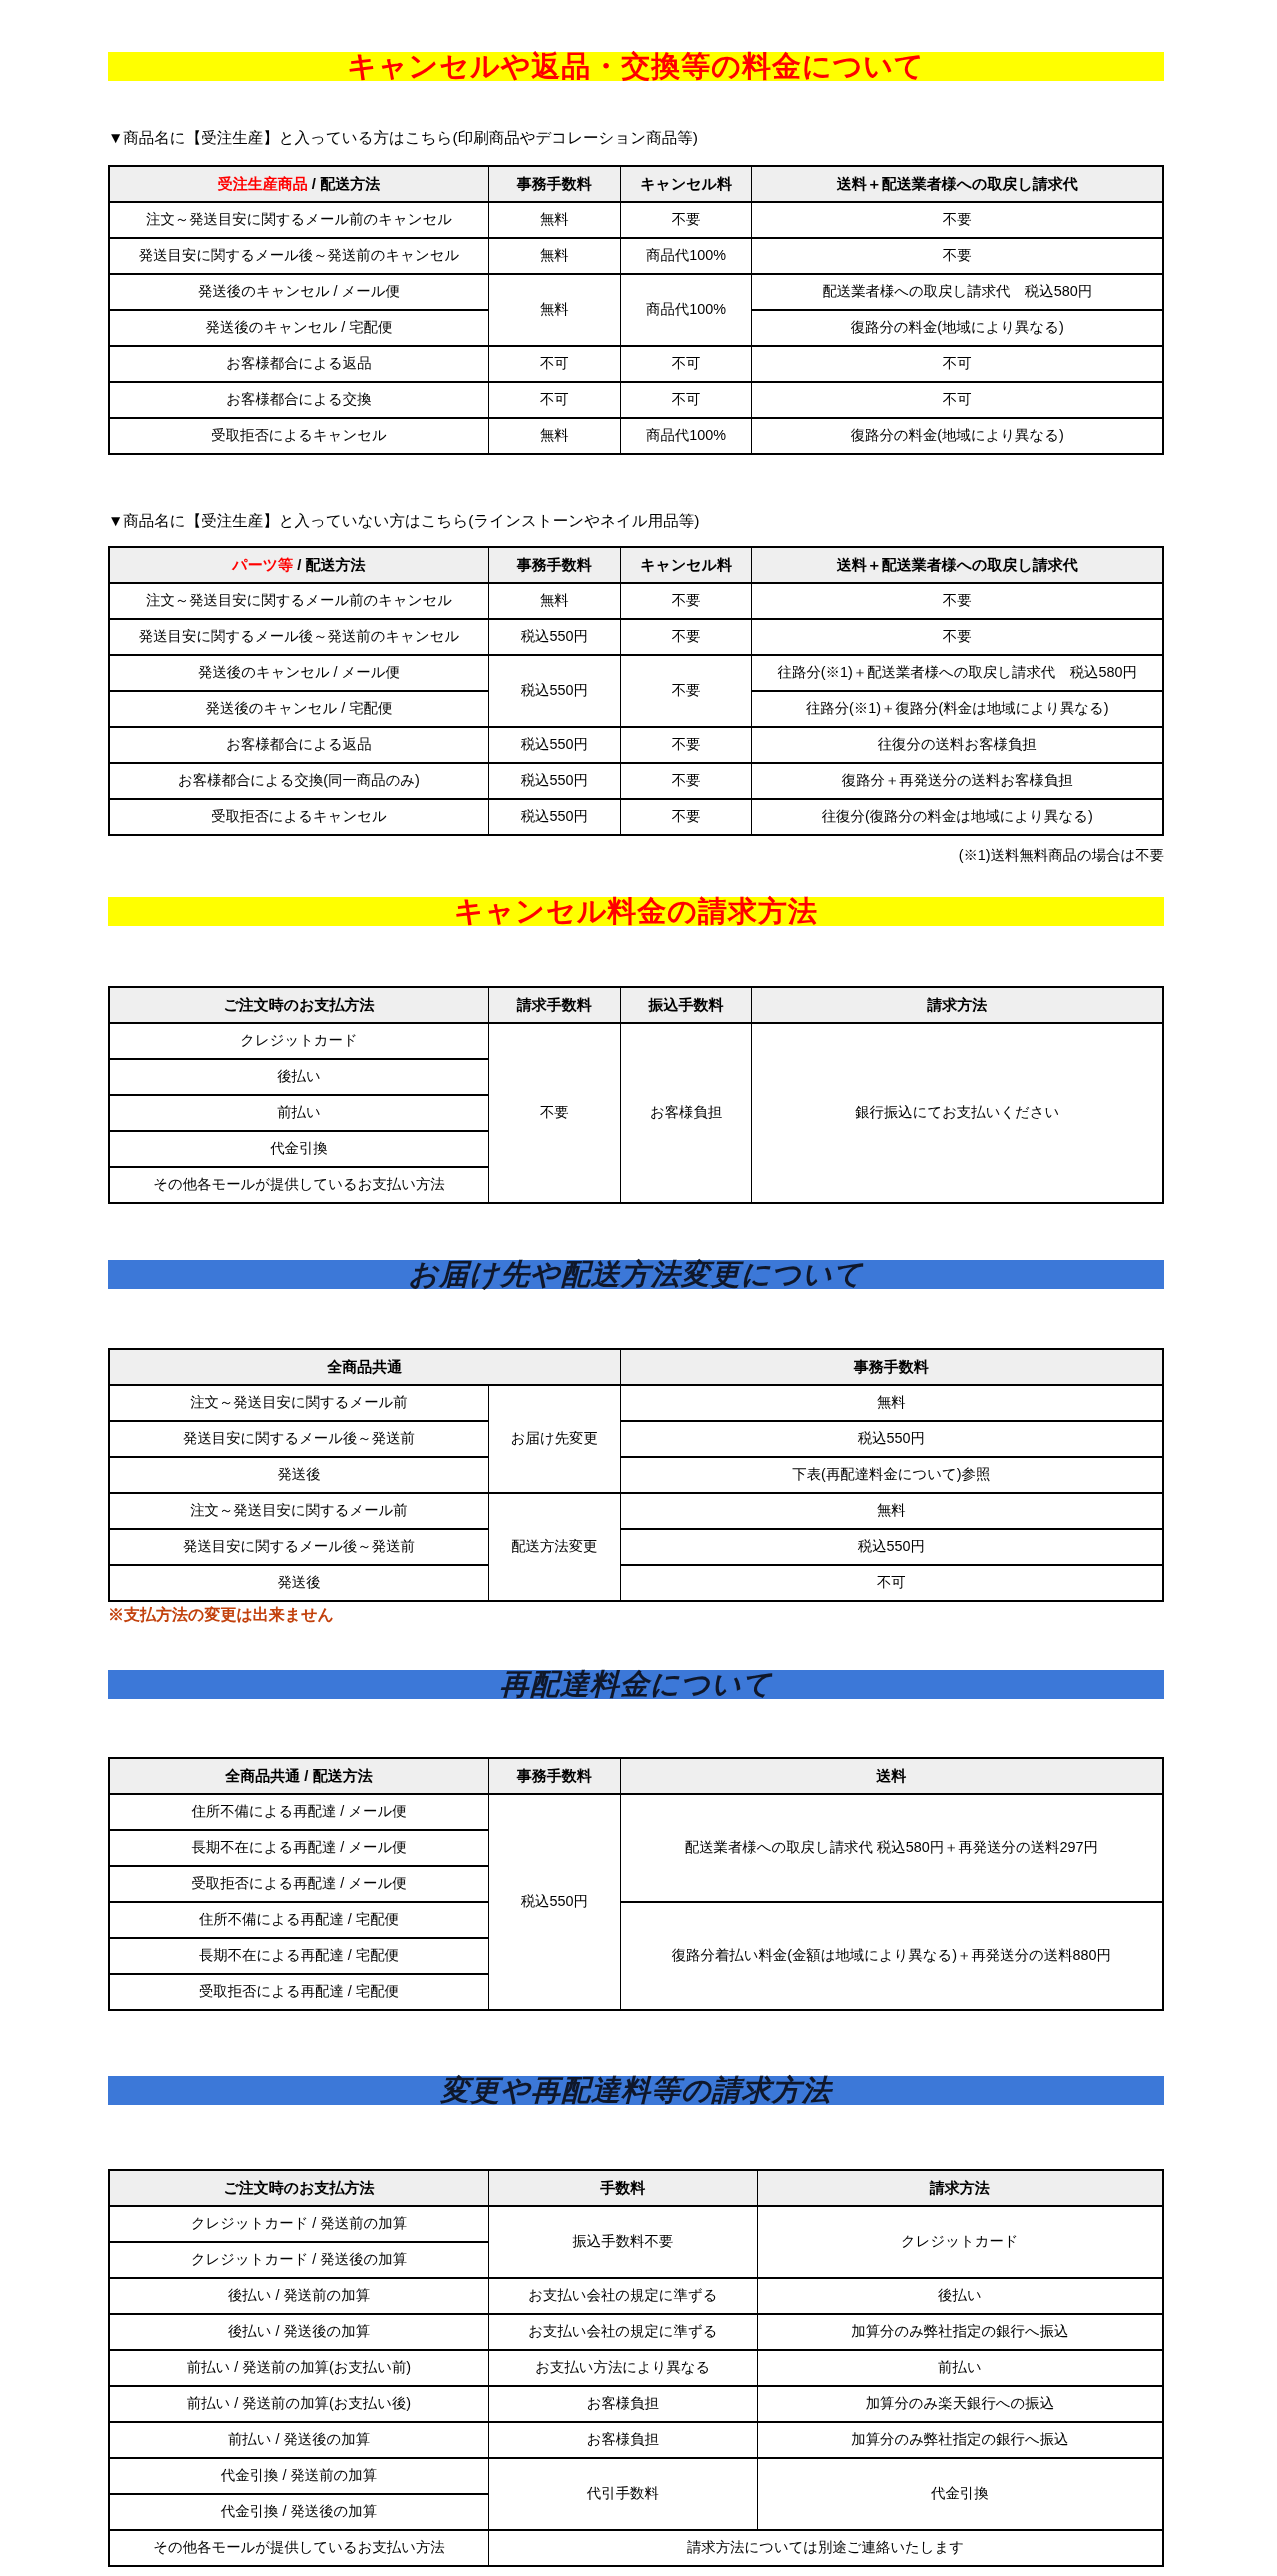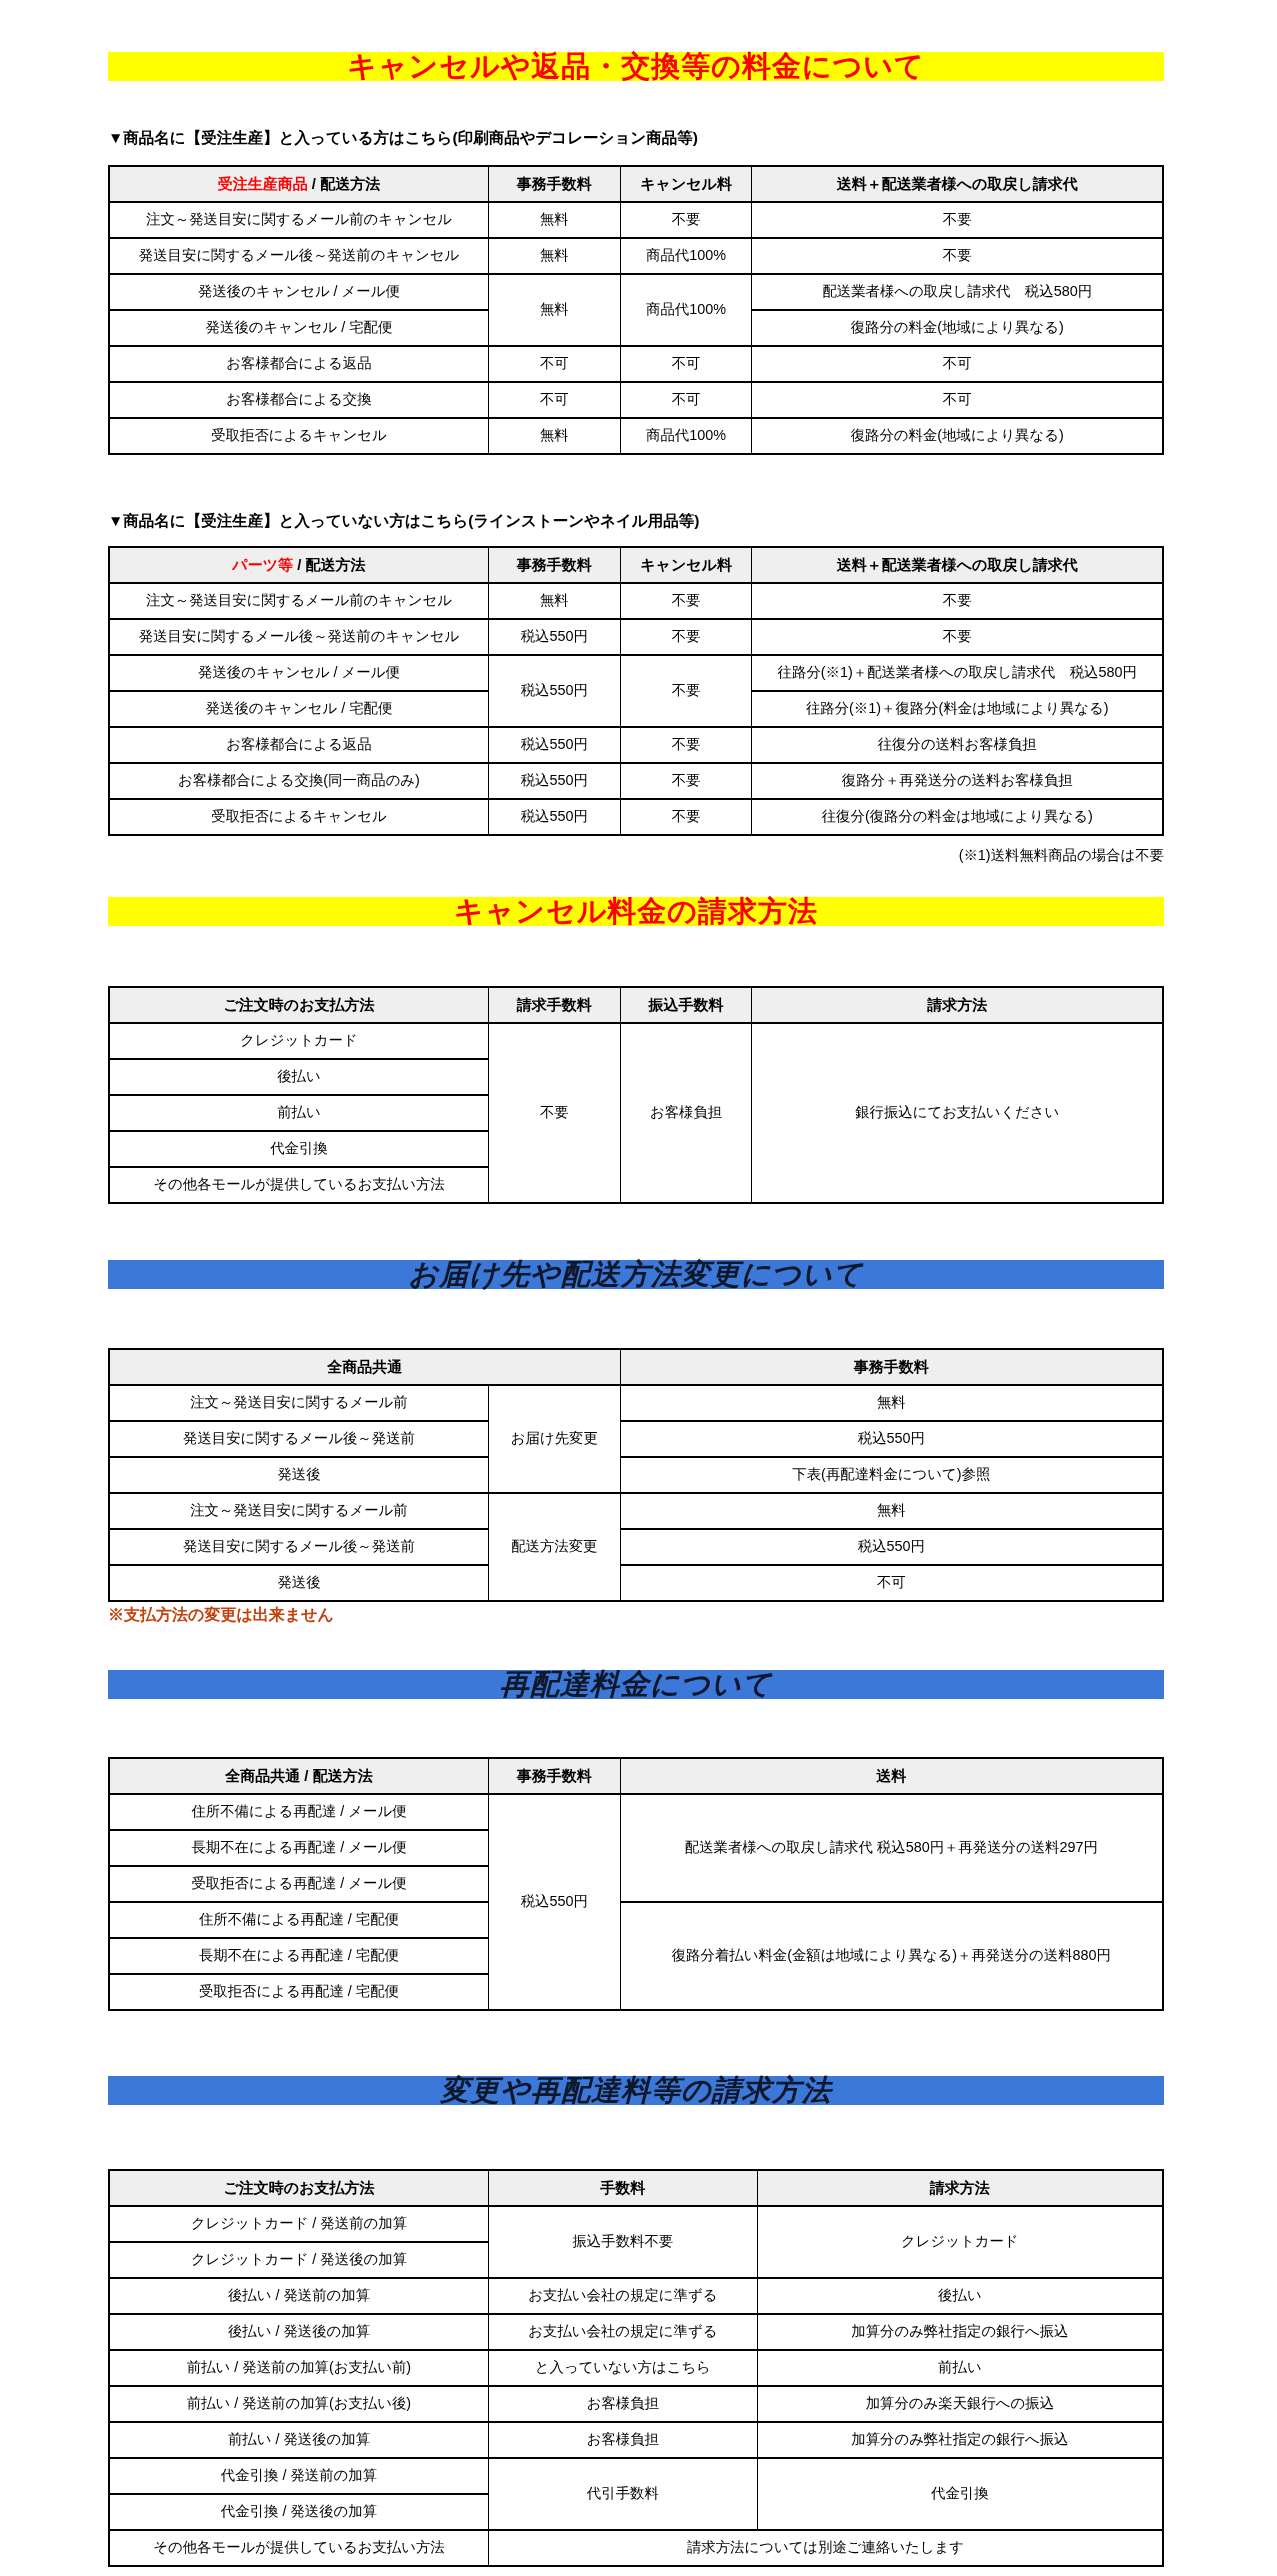--- a/index.html
+++ b/index.html
@@ -7,21 +7,21 @@
     width:1278px;height:3091px;position:relative;background:#ffffff;
     font-family:"Liberation Sans",sans-serif;color:#000;
   }
   .sec{position:absolute;left:108px;width:1056px}
   .banner{
     height:29px;display:flex;align-items:center;justify-content:center;
     font-weight:bold;font-size:29px;letter-spacing:1px;
   }
   .banner.yellow{background:#ffff00;color:#ff0000}
   .banner.blue{background:#3c78d8;color:#0f172a;font-style:italic}
-  .intro{font-size:15.5px;font-weight:bold}
+  .intro{font-size:15.5px;font-weight:normal}
   table{width:100%;border-collapse:collapse;table-layout:fixed;border:2.6px solid #000}
   th,td{
     border:1.5px solid #000;border-top-width:2.1px;border-bottom-width:2.1px;
     text-align:center;vertical-align:middle;padding:1px 5.2px;
     font-size:14.4px;box-sizing:border-box;line-height:19.6px;
   }
   tr{height:36px}
   th{background:#efefef;font-weight:bold;font-size:15px}
   .red-t{color:#ff0000}
   .note-right{font-size:14.4px;text-align:right;padding-right:175px}
@@ -319,21 +319,21 @@
     <td>お支払い会社の規定に準ずる</td>
     <td>後払い</td>
   </tr>
   <tr>
     <td>後払い / 発送後の加算</td>
     <td>お支払い会社の規定に準ずる</td>
     <td>加算分のみ弊社指定の銀行へ振込</td>
   </tr>
   <tr>
     <td>前払い / 発送前の加算(お支払い前)</td>
-    <td>と入っていない方はこちら</td>
+    <td>お支払い方法により異なる</td>
     <td>前払い</td>
   </tr>
   <tr>
     <td>前払い / 発送前の加算(お支払い後)</td>
     <td>お客様負担</td>
     <td>加算分のみ楽天銀行への振込</td>
   </tr>
   <tr>
     <td>前払い / 発送後の加算</td>
     <td>お客様負担</td>

